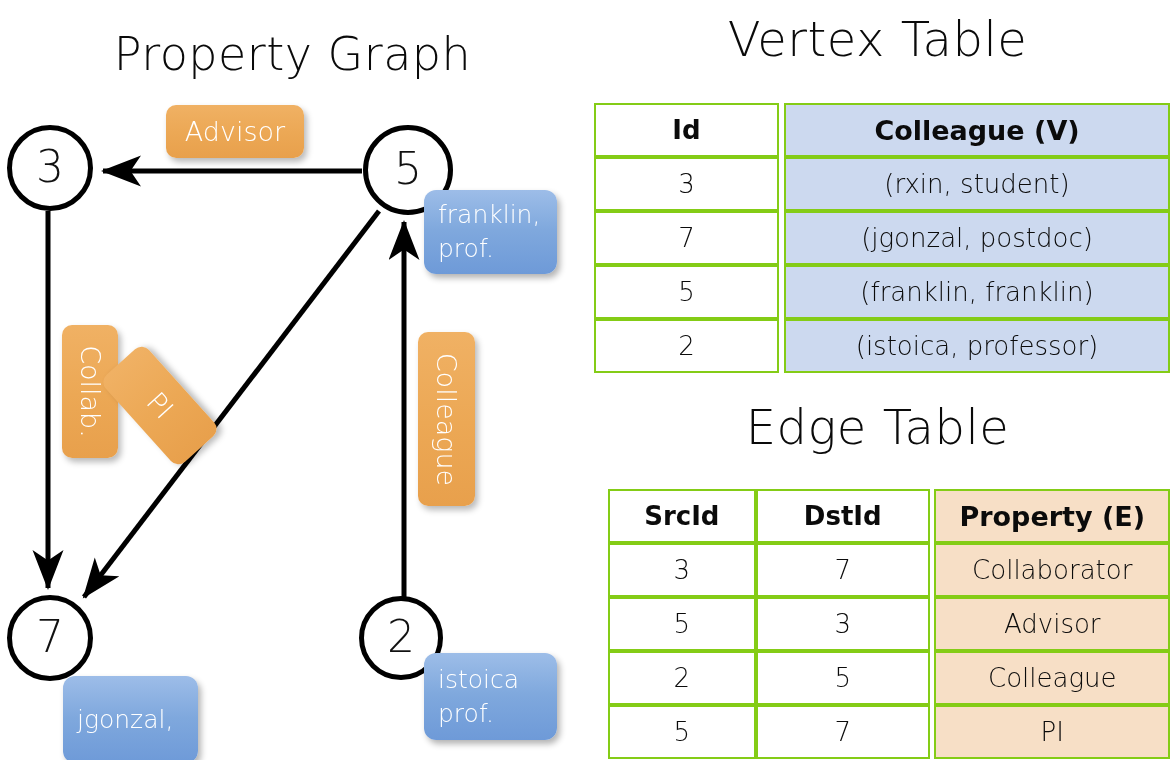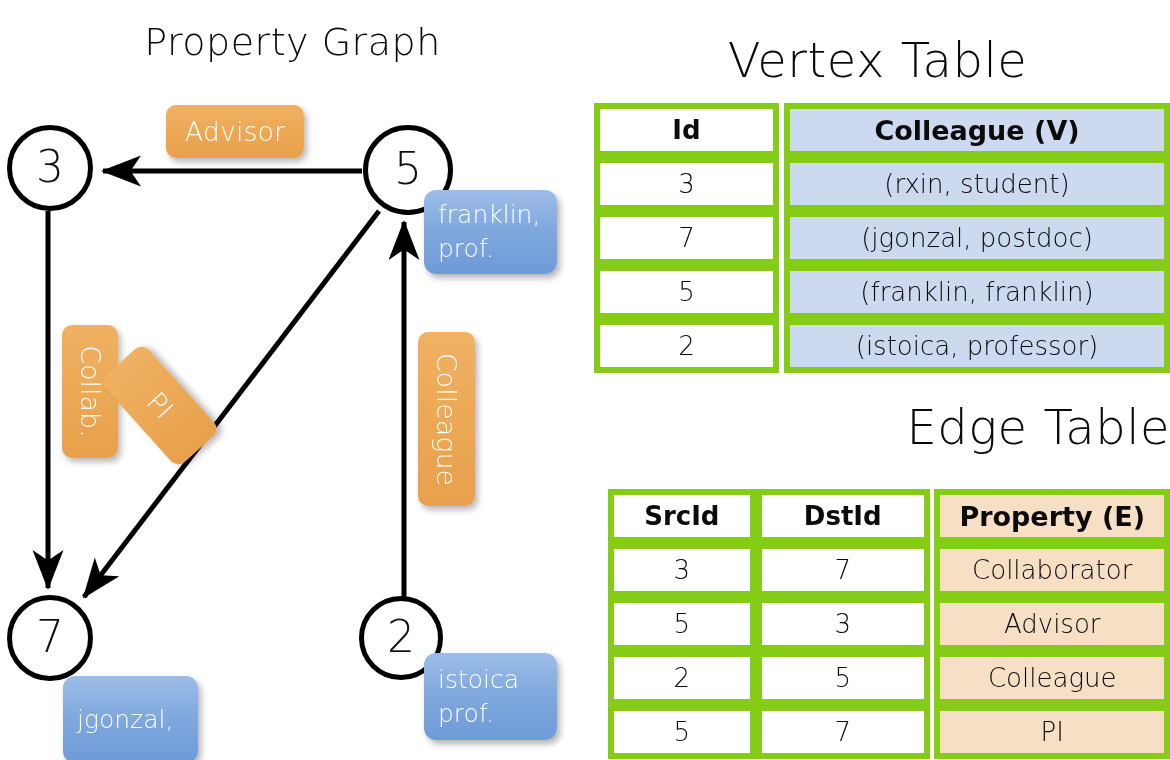--- a/index.html
+++ b/index.html
@@ -19,38 +19,37 @@
   
   .title {
     position: absolute;
     font-family: "DejaVu Sans", sans-serif;
     font-weight: 300;
     color: #0a0a0a;
     white-space: nowrap;
     letter-spacing: 0.5px;
   }
   #title-property-graph {
-    left: 0; top: 14px;
+    left: 0; top: 26px;
     width: 585px;
     text-align: center;
-    font-size: 38px;
+    font-size: 46px;
     line-height: 56px;
   }
   #title-vertex-table {
     left: 585px; top: 12px;
     width: 585px;
     text-align: center;
     font-size: 48px;
     line-height: 54px;
-    margin-top: 21px;
   }
   #title-edge-table {
     left: 585px; top: 400px;
     width: 585px;
-    text-align: right;
+    text-align: center;
     font-size: 48px;
     line-height: 54px;
   }
 
   
   #graph-panel {
     position: absolute;
     left: 0; top: 0;
     width: 585px; height: 760px;
   }
@@ -119,21 +118,21 @@
 
   
   .data-table {
     position: absolute;
     border-collapse: separate;
     border-spacing: 0;
     font-family: "DejaVu Sans", sans-serif;
     font-weight: 300;
   }
   .data-table td, .data-table th {
-    border: 6px solid #84cc16;
+    border: 2px solid #84cc16;
     text-align: center;
     font-weight: 300;
     color: #0b0b0b;
     box-sizing: border-box;
     padding: 0;
   }
   .data-table th {
     font-weight: bold;
   }
   .gapcol {

